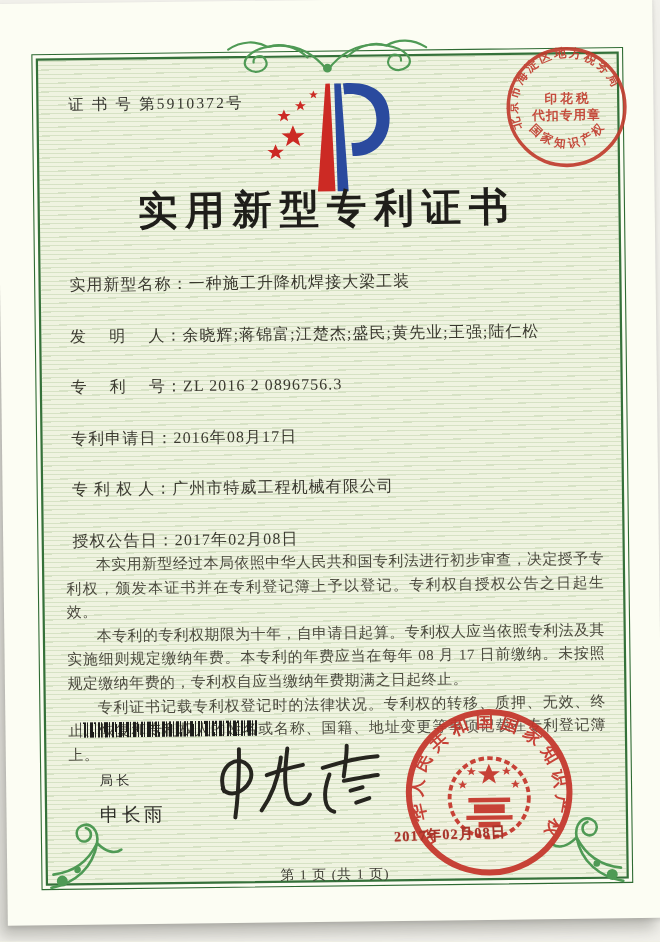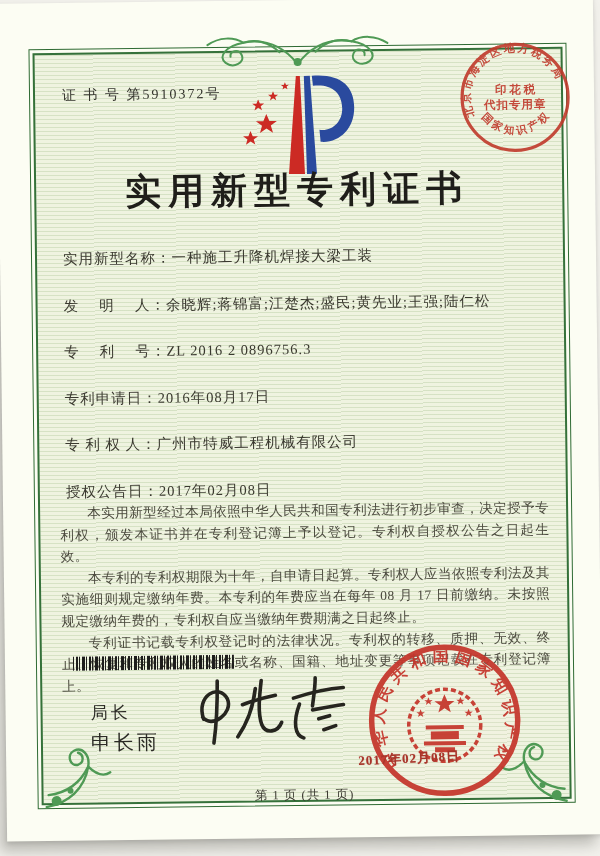--- a/index.html
+++ b/index.html
@@ -56,23 +56,23 @@
 
   .barcode {
     position:absolute; left:68px; top:654px; width:161px; height:14px;
     background:repeating-linear-gradient(90deg,
       #1d1d1b 0 1px, transparent 1px 3px,
       #1d1d1b 3px 5px, transparent 5px 6px,
       #1d1d1b 6px 7px, transparent 7px 9px,
       #1d1d1b 9px 12px, transparent 12px 13px);
   }
 
-  .director-title { position:absolute; left:85px; top:699px; font-size:17px; letter-spacing:3px; color:#2c2b26;
+  .director-title { position:absolute; left:85px; top:699px; font-size:12px; letter-spacing:3px; color:#2c2b26;
     font-family:Liberation Serif, serif; }
-  .director-name  { position:absolute; left:85px; top:727px; font-size:20px; letter-spacing:3px; color:#2c2b26;
+  .director-name  { position:absolute; left:85px; top:727px; font-size:17px; letter-spacing:3px; color:#2c2b26;
     font-family:Liberation Mono, monospace; }
 
   .signature { position:absolute; left:182px; top:672px; width:168px; height:88px; }
 
   .seal-cnipa { position:absolute; left:360px; top:643px; width:158px; height:158px; opacity:0.93; }
   .seal-date {
     position:absolute; left:352px; top:750px; width:160px;
     font-size:13px; font-weight:bold; color:#a8342a; letter-spacing:1px;
     transform:rotate(-2deg); white-space:nowrap; text-shadow:0 0 1px rgba(168,52,42,0.5);
   }

